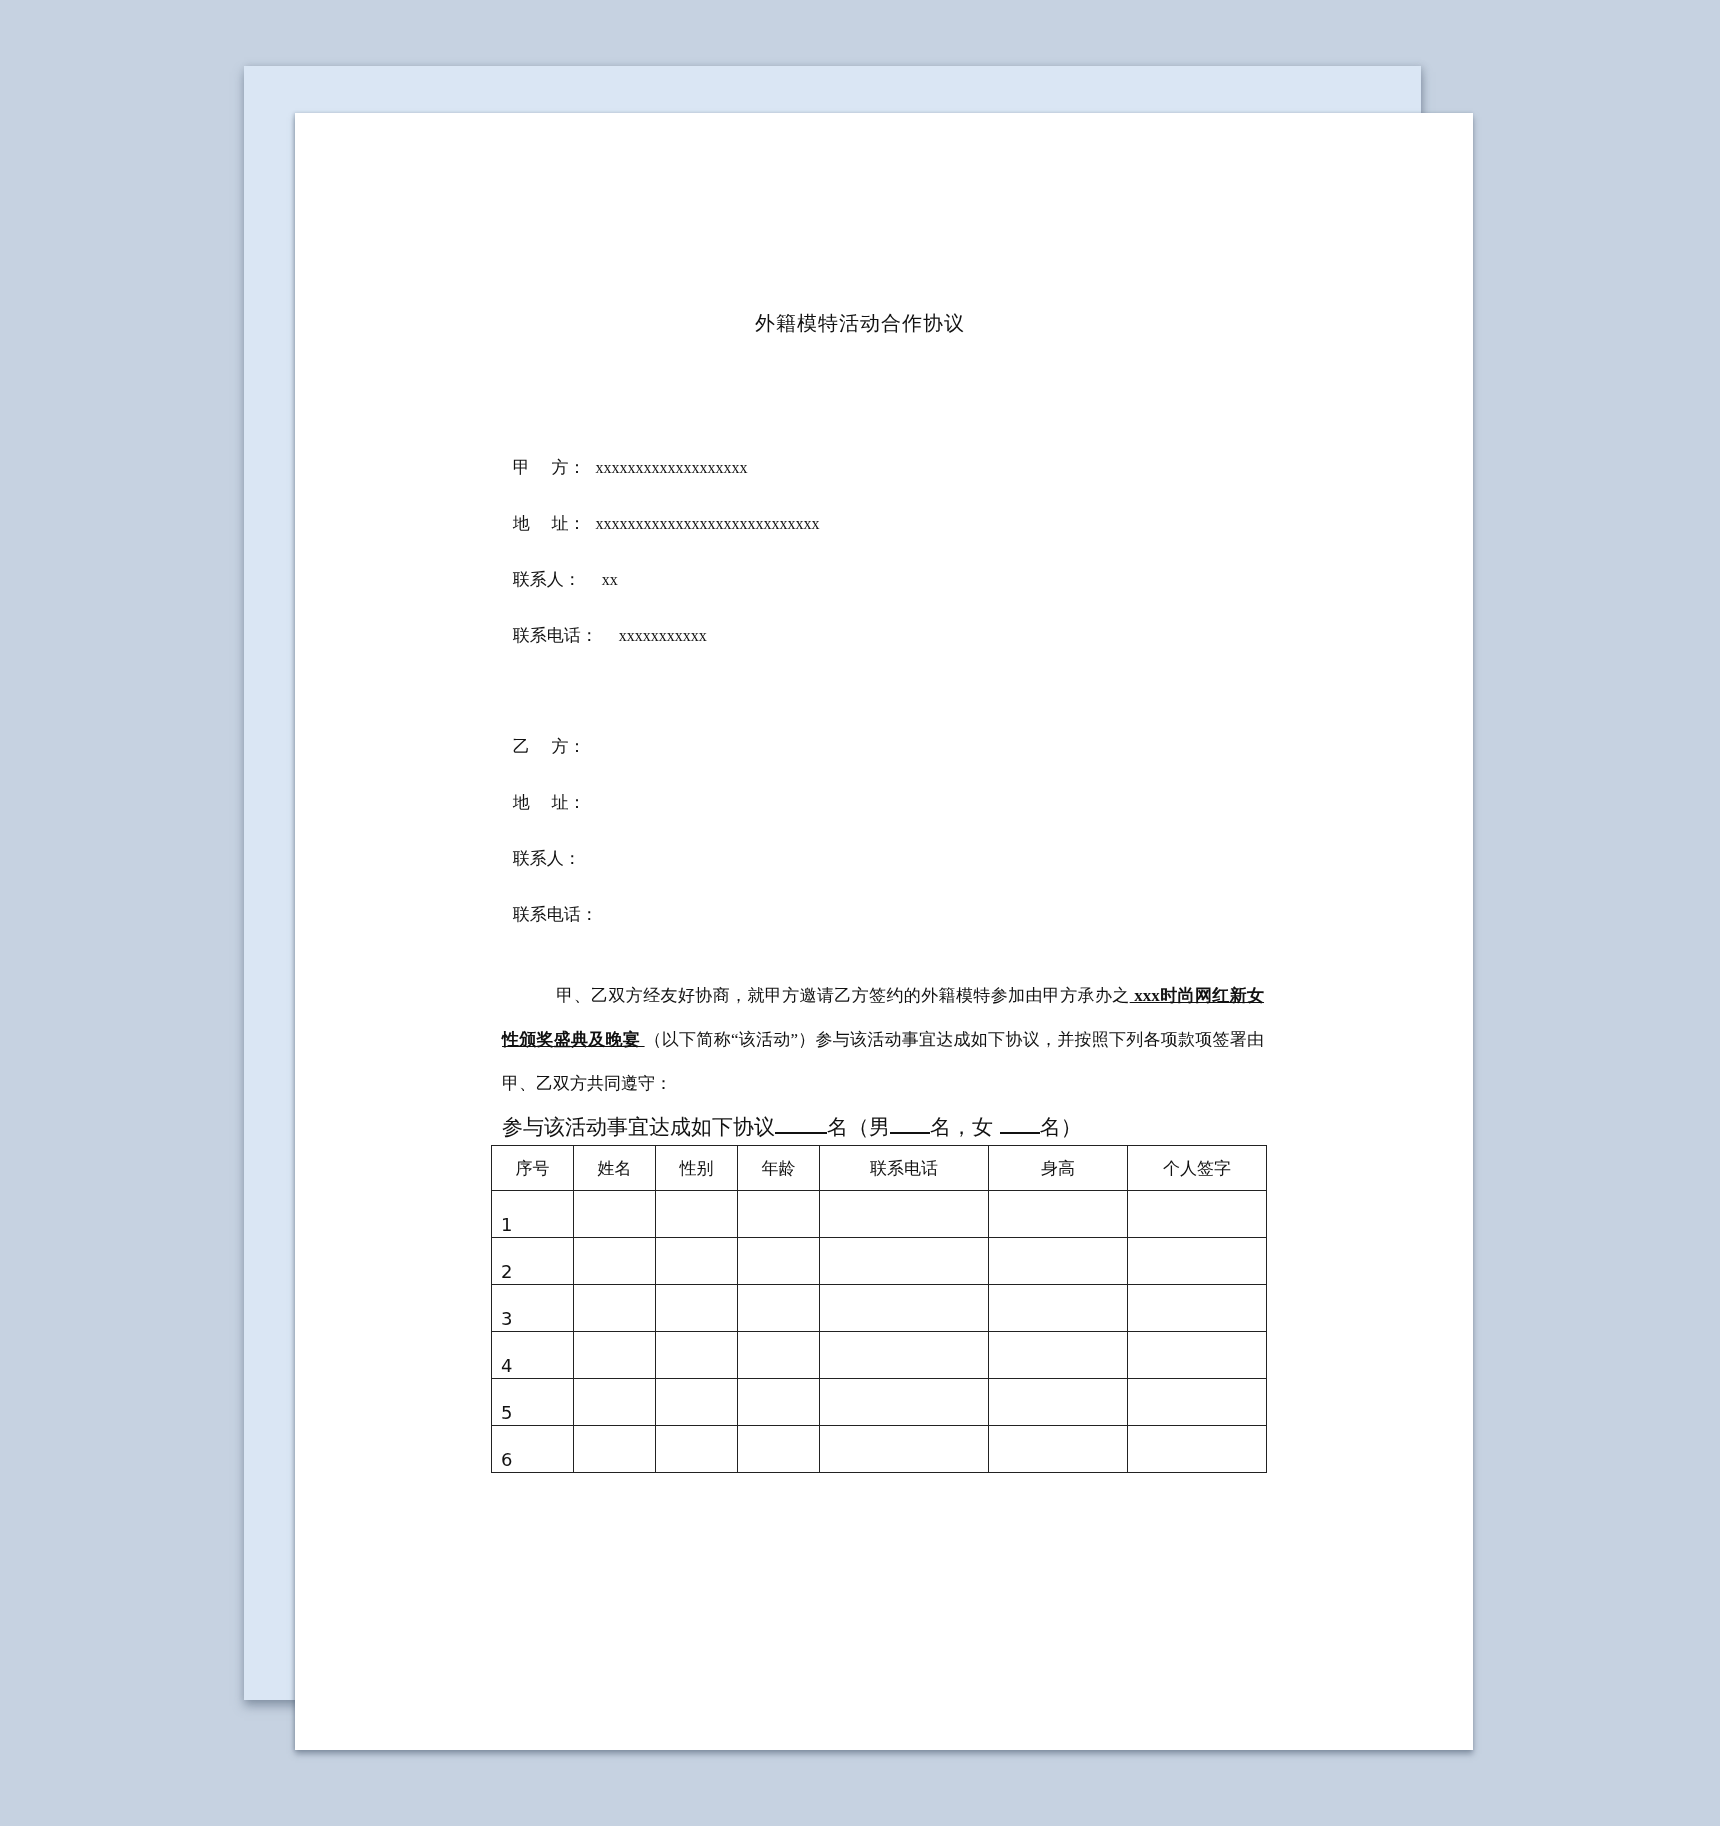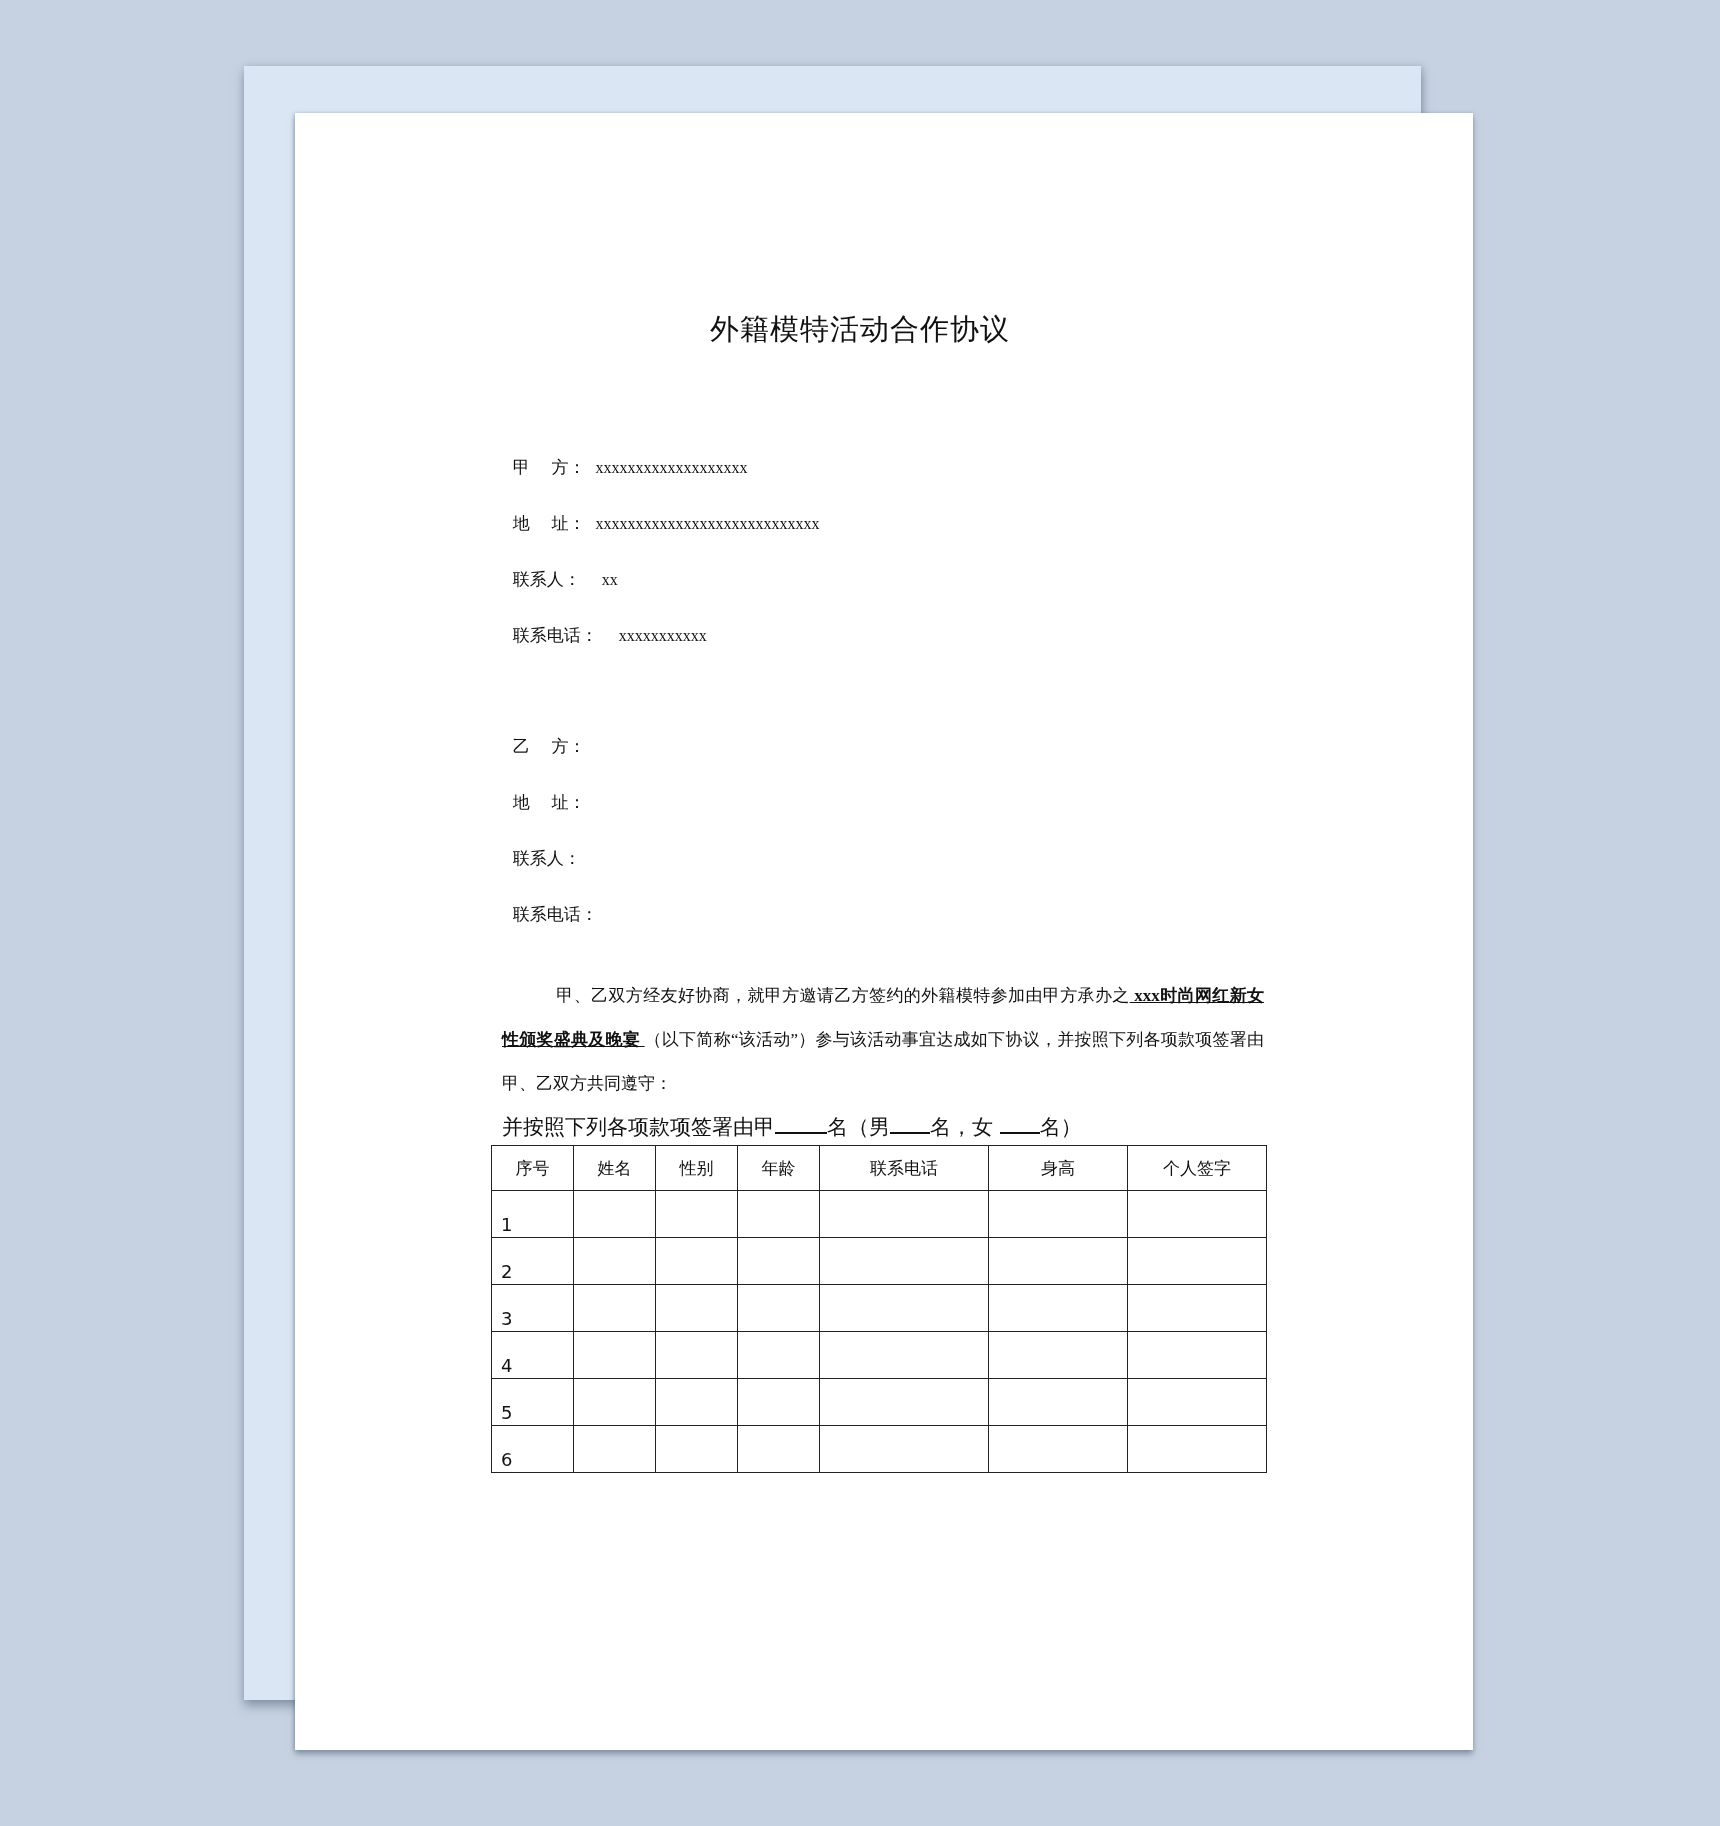--- a/index.html
+++ b/index.html
@@ -17,21 +17,21 @@
     box-shadow: 0 6px 10px rgba(90,105,125,0.55), 2px 0 6px rgba(90,105,125,0.25);
   }
   .front-page {
     position: absolute; left: 295px; top: 113px;
     width: 1178px; height: 1637px;
     background: #ffffff;
     box-shadow: 0 4px 6px rgba(80,95,115,0.55), -1px 0 3px rgba(80,95,115,0.25);
   }
   .title {
     position: absolute; left: 0; right: 0; top: 310px;
-    text-align: center; font-size: 29px; letter-spacing: 1px;
+    text-align: center; font-size: 20px; letter-spacing: 1px;
     font-family: "DejaVu Sans", sans-serif;
   }
   .field {
     position: absolute; left: 502px; font-size: 17px; white-space: pre;
   }
   .field .label { font-family: "DejaVu Sans", sans-serif; }
   .field .value { font-family: "Liberation Serif", serif; font-size: 16px; margin-left: 10px; }
   .para {
     position: absolute; left: 502px; width: 762px;
     font-size: 17px; line-height: 44px;
@@ -94,21 +94,21 @@
   <span class="label">联系人：</span><span class="value"></span>
 </div>
 <div class="field" style="top:883px;">
   <span class="label">联系电话：</span><span class="value"></span>
 </div>
 
 <div class="para" style="top:974px;">
   <span class="indent"></span><span>甲、乙双方经友好协商，就甲方邀请乙方签约的外籍模特参加由甲方承办之</span><span class="event"> xxx时尚网红新女性颁奖盛典及晚宴 </span><span>（以下简称“该活动”）参与该活动事宜达成如下协议，并按照下列各项款项签署由甲、乙双方共同遵守：</span>
 </div>
 
-<div class="count-line"><span>并按照下列各项款项签署由甲</span><span class="blank" style="width:52px;"></span><span>名（男</span><span class="blank" style="width:40px;"></span><span>名，女 </span><span class="blank" style="width:40px;"></span><span>名）</span></div>
+<div class="count-line"><span>参与该活动事宜达成如下协议</span><span class="blank" style="width:52px;"></span><span>名（男</span><span class="blank" style="width:40px;"></span><span>名，女 </span><span class="blank" style="width:40px;"></span><span>名）</span></div>
 
 <table class="models">
   <thead>
     <tr>
       <th style="width:81px;">序号</th>
       <th style="width:81px;">姓名</th>
       <th style="width:81px;">性别</th>
       <th style="width:81px;">年龄</th>
       <th style="width:168px;">联系电话</th>
       <th style="width:138px;">身高</th>

